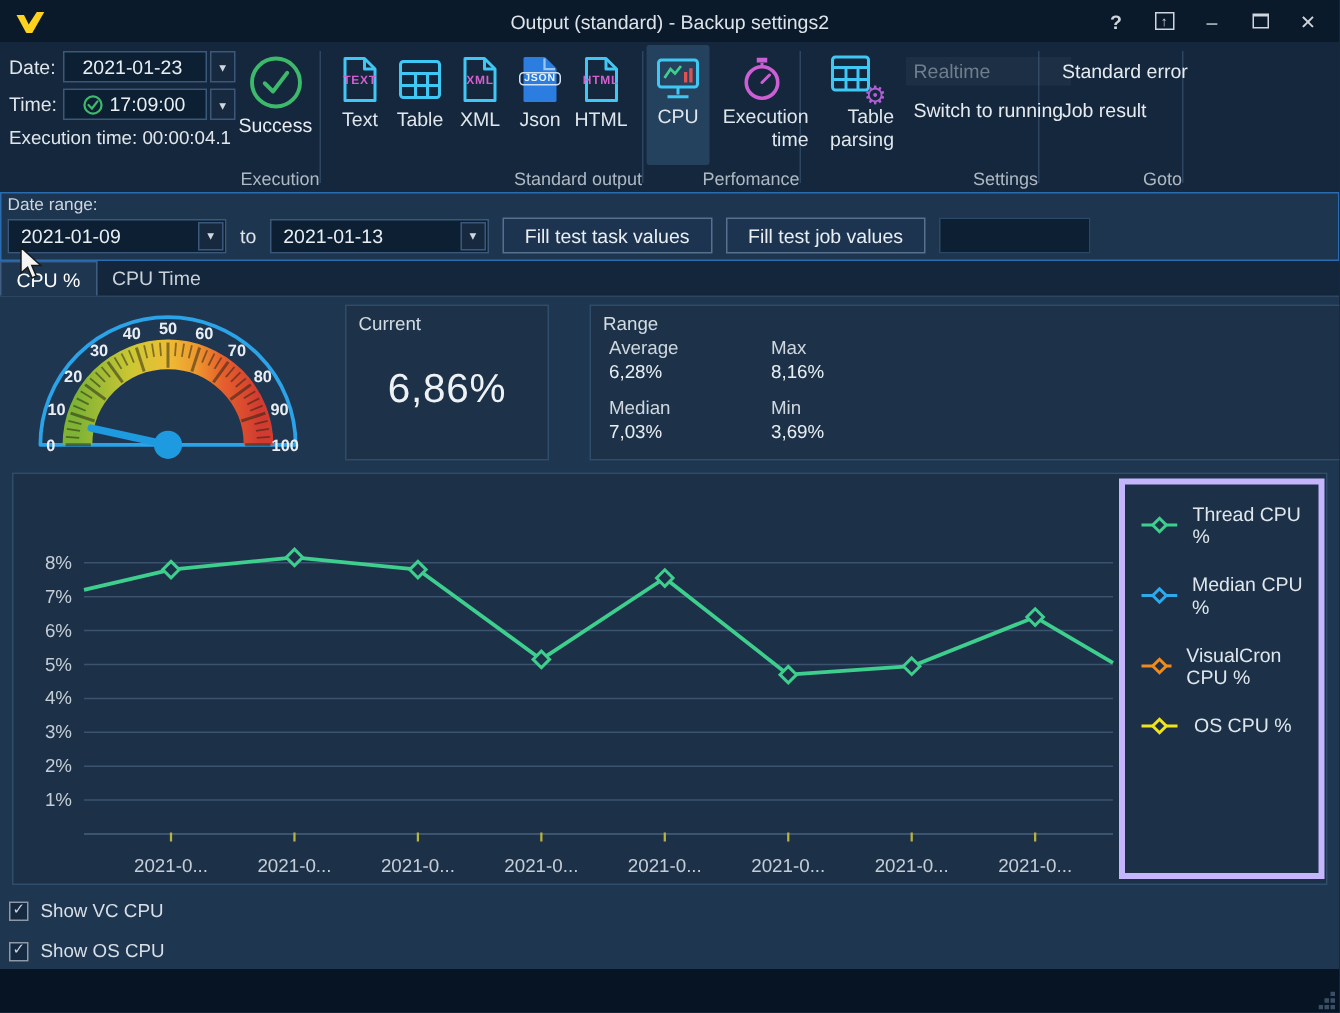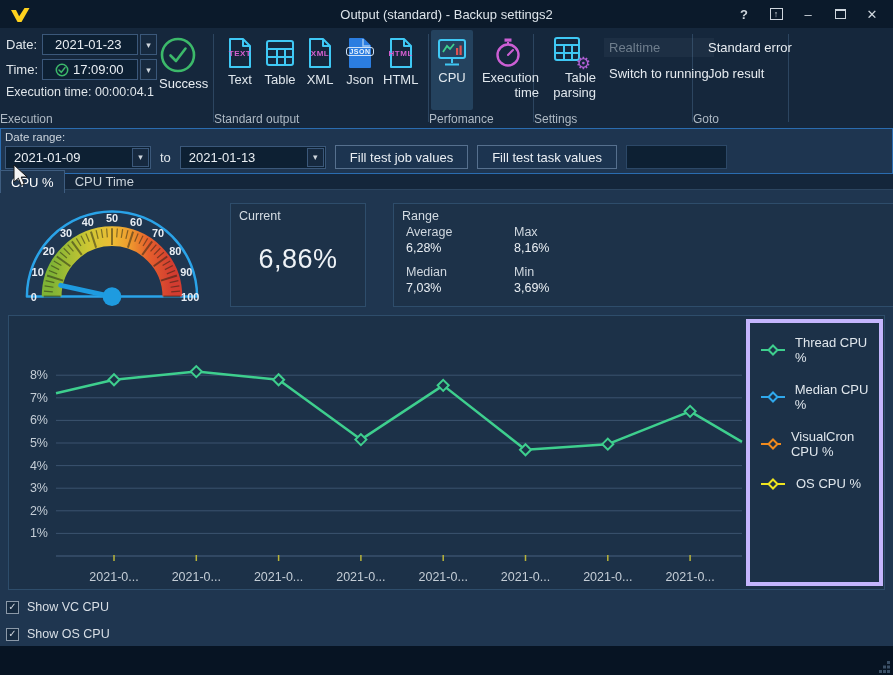--- a/index.html
+++ b/index.html
@@ -11,31 +11,31 @@
   .logo { width:24px; height:22px; }
   .titlebar .title { position:absolute; left:0; right:0; text-align:center; font-size:13px; color:#dde4ea; pointer-events:none; }
   .controls { margin-left:auto; display:flex; gap:6px; z-index:2; }
   .tbtn { width:26px; height:22px; display:flex; align-items:center; justify-content:center; color:#cfd6dd; font-size:13px; cursor:default; }
   .tbtn .boxed { display:flex; align-items:center; justify-content:center; width:13px; height:12px; border:1px solid #cfd6dd; font-size:9px; line-height:1; }
   .tbtn .maxbox { width:11px; height:10px; border:1px solid #cfd6dd; border-top-width:2px; }
 
   
   .ribbon { position:absolute; top:28px; left:0; right:0; height:100px; background:#15273c; display:flex; }
   .rgroup { position:relative; padding-bottom:18px; }
-  .group-label { position:absolute; bottom:2px; left:0; right:0; text-align:left; font-size:12px; color:#aeb9c4; }
+  .group-label { position:absolute; bottom:2px; left:0; right:0; text-align:right; font-size:12px; color:#aeb9c4; }
   .rsep { width:1px; background:#2c4560; margin:6px 0; }
   
   .g-exec { width:213px; display:flex; }
   .exec-fields { padding:6px 0 0 6px; }
   .frow { display:flex; align-items:center; margin-bottom:4px; }
   .frow .flabel { width:36px; font-size:13px; color:#dfe5ea; }
   .field { display:flex; align-items:center; height:21px; background:#0d2033; border:1px solid #3b587a; width:96px; padding:0 12px; font-size:13px; gap:4px; }
   .drop { width:17px; height:21px; margin-left:2px; border:1px solid #3b587a; background:#16293f; display:flex; align-items:center; justify-content:center; font-size:9px; color:#cfd6dd; }
   .exec-time { font-size:12.5px; color:#dfe5ea; margin:5px 0 0 0; white-space:nowrap; }
-  .success { display:flex; flex-direction:column; margin:8px 6px 0 2px; }
+  .success { display:flex; flex-direction:column; align-items:center; margin:8px 6px 0 2px; }
   .success span { font-size:13px; margin-top:2px; }
   
   .g-stdout { width:214px; display:flex; padding:4px 4px 18px 6px; }
   .ricon-btn { display:flex; flex-direction:column; align-items:center; padding:4px 3px 0; min-width:38px; }
   .ricon-btn .ilabel { font-size:13px; color:#dfe6ec; margin-top:3px; text-align:center; line-height:1.15; }
   .icon-doc { position:relative; width:34px; height:34px; }
   .icon-doc .glyph { position:absolute; left:0; right:0; top:13px; text-align:center; font-size:8px; font-weight:bold; letter-spacing:0.5px; color:#d45fd0; }
   .icon-doc.blue .glyph { color:#eaf4fd; top:11px; }
   .icon-doc.blue .glyph b { border:1px solid #cfe2f7; border-radius:3px; padding:0 2px; font-size:7px; }
   .g-perf { width:104px; display:flex; padding:2px 2px 18px; }
@@ -54,21 +54,21 @@
   .filter-label { position:absolute; left:4px; top:2px; font-size:11.5px; color:#cdd5dd; }
   .filter-row { position:absolute; left:4px; top:16px; display:flex; align-items:center; gap:9px; }
   .combo { display:flex; align-items:center; height:23px; background:#0d2033; border:1px solid #3b587a; width:146px; }
   .combo .cval { flex:1; padding-left:8px; font-size:13px; }
   .combo .drop { height:19px; margin-right:1px; border-color:#3b587a; }
   .to-word { font-size:13px; color:#dfe5ea; }
   .fbtn { height:24px; padding:0 14px; border:1px solid #56708e; background:#1c3450; color:#e9eef3; font-size:13px; display:flex; align-items:center; font-family:inherit; }
   .empty-field { width:101px; height:24px; background:#0d2033; border:1px solid #2c4867; }
 
   
-  .tabstrip { position:absolute; top:174px; left:0; right:0; height:16px; background:#14263b; display:flex; align-items:center; border-bottom:1px solid #2c4560; }
+  .tabstrip { position:absolute; top:174px; left:0; right:0; height:24px; background:#14263b; display:flex; align-items:center; border-bottom:1px solid #2c4560; }
   .tab { height:23px; display:flex; align-items:center; padding:0 10px; font-size:13px; color:#c9d2da; }
   .tab.active { background:#1f3650; border:1px solid #3e5d80; border-bottom:none; color:#ffffff; }
 
   
   .gauge-wrap { position:absolute; left:18px; top:201px; }
   .panel { position:absolute; background:#1d3249; border:1px solid #2e4d6b; }
   .panel .ptitle { padding:5px 8px; font-size:12.5px; color:#d4dce3; }
   .p-current { left:230px; top:203px; width:136px; height:104px; }
   .current-value { text-align:center; margin-top:16px; font-size:27px; font-weight:300; letter-spacing:0.5px; color:#eef2f6; }
   .p-range { left:393px; top:203px; width:544px; height:104px; }
@@ -279,22 +279,22 @@
     <div class="filter-row">
       <div class="combo">
         <span class="cval">2021-01-09</span>
         <span class="drop">▾</span>
       </div>
       <span class="to-word">to</span>
       <div class="combo">
         <span class="cval">2021-01-13</span>
         <span class="drop">▾</span>
       </div>
+      <button class="fbtn">Fill test task values</button>
       <button class="fbtn">Fill test job values</button>
-      <button class="fbtn">Fill test task values</button>
       <div class="empty-field"></div>
     </div>
   </div>
 
   <div class="tabstrip">
     <div class="tab active">
         <span>CPU %</span>
       </div>
     <div class="tab">
         <span>CPU Time</span>

